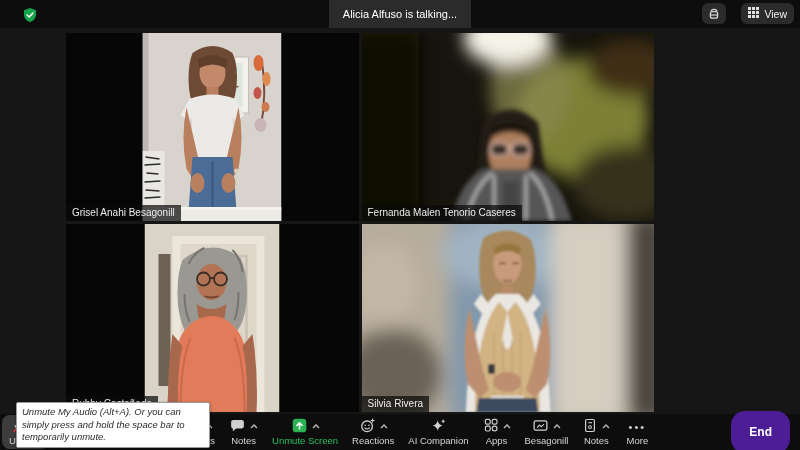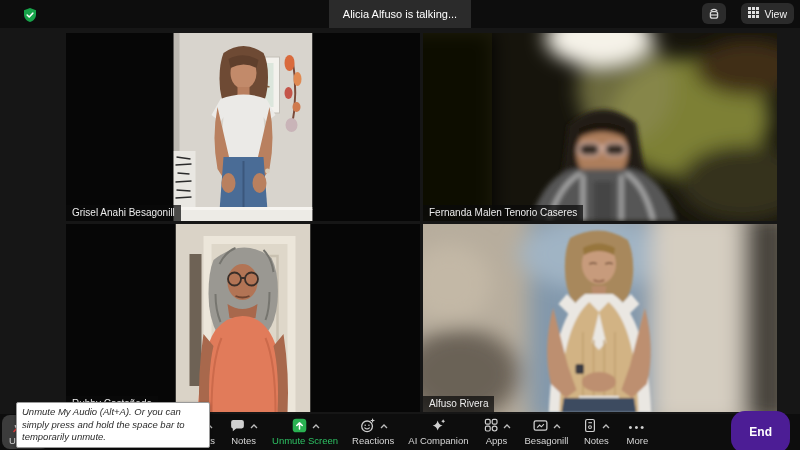--- a/index.html
+++ b/index.html
@@ -12,21 +12,21 @@
   .shield-btn{position:absolute;left:22px;top:7px;width:16px;height:16px;cursor:pointer;}
   .talking-pill{margin:0 auto;background:#2b2b2b;border-radius:8px;padding:16px 14px;
                 font-size:11px;font-weight:normal;color:#fff;}
   .topbar-right{position:absolute;right:6px;top:3px;display:flex;align-items:center;gap:15px;}
   .tr-btn{display:flex;align-items:center;gap:5px;background:#2b2b2b;border:none;border-radius:6px;
           padding:3px 7px;color:#f0f0f0;font-size:10.5px;font-family:inherit;cursor:pointer;height:21px;box-sizing:border-box;}
   .tr-btn.icon-only{padding:3px 5px;}
 
   
   .stage{position:absolute;top:28px;left:0;right:0;height:386px;background:#161616;}
-  .grid{position:absolute;left:66px;top:5px;width:711px;height:379px;display:grid;
+  .grid{position:absolute;left:66px;top:5px;width:588px;height:379px;display:grid;
         grid-template-columns:1fr 1fr;grid-template-rows:1fr 1fr;gap:3px;}
   .tile{position:relative;background:#060606;overflow:hidden;}
   .tile svg{display:block;}
   .portrait{position:absolute;top:0;bottom:0;left:50%;transform:translateX(-50%);}
   .fill-video{position:absolute;inset:0;width:100%;height:100%;}
   .name-tag{position:absolute;left:0;bottom:0;background:rgba(10,10,10,.72);color:#ececec;
             font-size:10px;padding:2px 6px 3px;white-space:nowrap;z-index:3;}
 
   
   .tooltip{position:absolute;left:16px;top:402px;width:182px;background:#ffffff;color:#2b2b2b;
@@ -240,21 +240,21 @@
               <path d="M142 100 l23 26 23 -26 10 72 h-66 z" fill="#d2b384"></path>
               <path d="M150 108 v64 M160 116 v56 M170 116 v56 M180 108 v64" stroke="#c2a271" stroke-width="1.5" fill="none"></path>
               <path d="M122 84 q-10 40 -2 76 l14 14 10 -8 -8 -24 z" fill="#bd8f70"></path>
               <path d="M208 84 q10 40 2 76 l-14 14 -10 -8 8 -24 z" fill="#bd8f70"></path>
               <ellipse cx="165" cy="158" rx="16" ry="10" fill="#bd8f70"></ellipse>
               <rect x="143" y="140" width="8" height="10" rx="2" fill="#3a3a42"></rect>
               <path d="M132 174 h66 l2 14 h-70 z" fill="#3c4c60"></path>
             </g>
           </svg>
         </div>
-        <div class="name-tag">Alfuso Rivera</div>
+        <div class="name-tag">Silvia Rivera</div>
       </div>
 
     </div>
   </div>
 
   <div class="tooltip">
     <span>Unmute My Audio (Alt+A). Or you can simply press and hold the space bar to temporarily unmute.</span>
   </div>
 
   <div class="toolbar">

